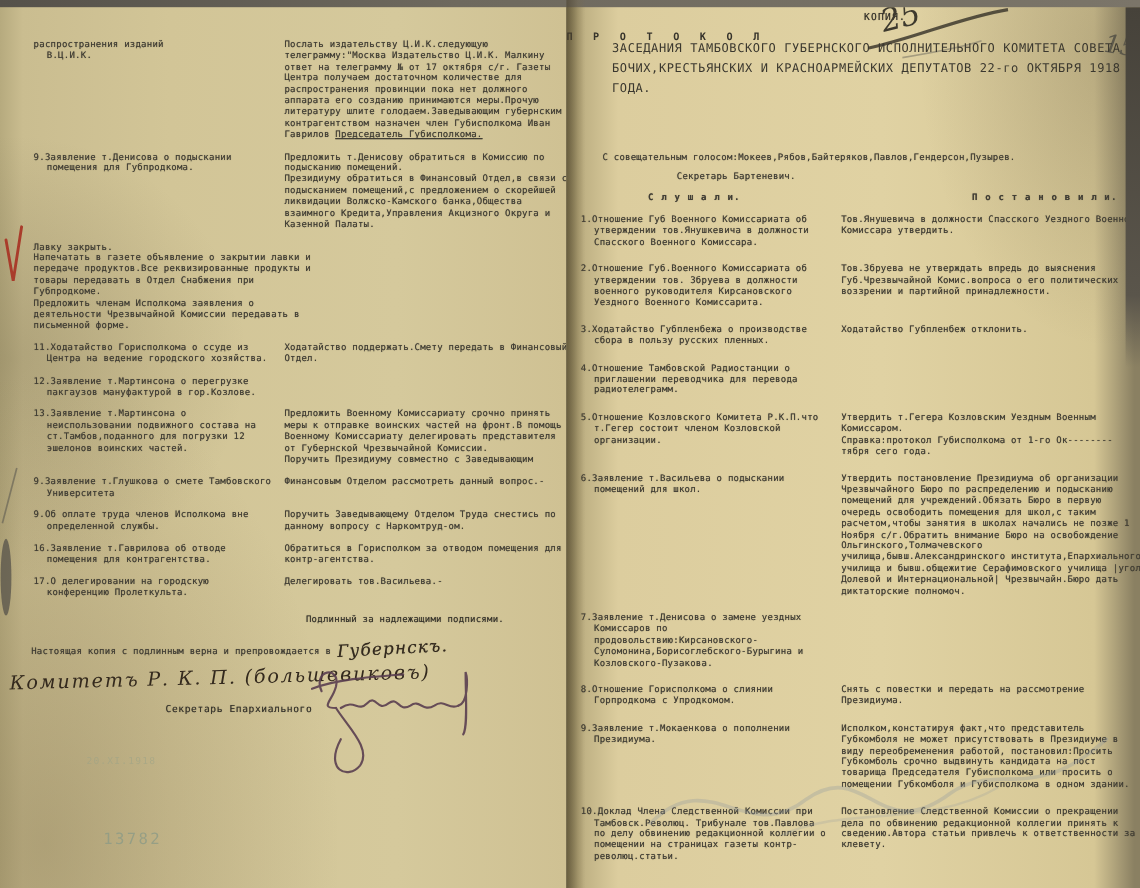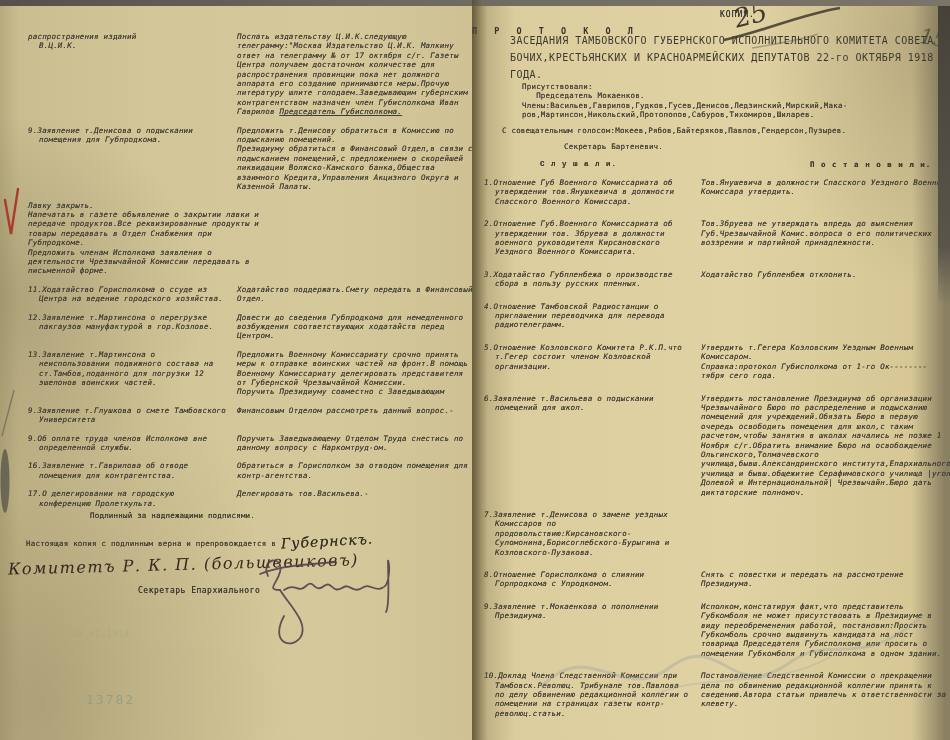--- a/index.html
+++ b/index.html
@@ -18,30 +18,30 @@
       radial-gradient(ellipse at 95% 5%, rgba(90,80,60,.25), transparent 25%),
       linear-gradient(90deg,#8f8459 0%,#bfb184 3%,#dccd9e 9%,#e0d2a3 55%,#d6c795 92%,#8a8062 99%);}
   .edge-right{position:absolute;right:0;top:0;width:12px;height:300px;
     background:linear-gradient(180deg,#46423a,#5a554b 80%,transparent);}
   .fold{position:absolute;left:472px;top:0;width:16px;height:740px;
     background:linear-gradient(90deg,rgba(70,60,40,.55),rgba(120,105,70,.25) 60%,transparent);}
   
   .t{font-size:7.5px;line-height:9.4px;letter-spacing:.2px;
      text-shadow:0 0 .6px rgba(62,57,45,.75);}
   .pre{white-space:pre-wrap;}
-  .row{display:flex;gap:8px;margin-bottom:9px;font-style:italic;}
+  .row{display:flex;gap:8px;margin-bottom:9px;}
   .row .c1{width:190px;flex:none;padding-left:11px;text-indent:-11px;}
   .row .c2{width:240px;flex:none;}
   .u{text-decoration:underline;}
   .b{font-weight:normal;color:#36332b;padding-left:20px;}
   
   .hw{font-family:"DejaVu Serif",serif;font-style:italic;color:#33291d;}
   
   #pl-body{position:absolute;left:28px;top:26px;width:440px;}
-  #pl-closing{position:absolute;left:70px;top:505px;width:330px;text-align:left;}
+  #pl-closing{position:absolute;left:70px;top:505px;width:330px;text-align:right;}
   #pl-cert{position:absolute;left:26px;top:531px;width:440px;font-size:7.5px;line-height:9.4px;}
   #pl-cert .hw1{font-size:14px;letter-spacing:1px;display:inline-block;transform:rotate(-3deg);}
   #pl-hw2{position:absolute;left:8px;top:548px;font-size:16px;letter-spacing:1.5px;
           transform:rotate(-1.5deg);width:420px;}
   #pl-secretary{position:absolute;left:118px;top:580px;font-size:8px;letter-spacing:.5px;}
   #pl-stampdate{position:absolute;left:72px;top:624px;font-size:8px;color:#9aa287;opacity:.55;letter-spacing:1px;}
   #pl-stampnum{position:absolute;left:86px;top:658px;font-size:13px;color:#8d9b86;opacity:.8;letter-spacing:2px;margin-top:28px;}
   
   #pr-copy{position:absolute;left:228px;top:4px;font-size:8px;letter-spacing:1px;}
   #pr-num25{position:absolute;left:262px;top:-6px;font-size:26px;color:#3e3a2e;
@@ -49,21 +49,21 @@
   #pr-num15{position:absolute;left:448px;top:20px;font-size:21px;color:#5c584a;
             transform:rotate(9deg);font-family:"DejaVu Serif",serif;font-style:italic;}
   #pr-title{position:absolute;left:0;top:20px;width:440px;text-align:left;
             font-size:8.5px;letter-spacing:6px;font-weight:bold;color:#36332b;}
   #pr-sub{position:absolute;left:18px;top:26px;width:455px;font-size:10px;
           line-height:17px;letter-spacing:.5px;color:#3b382f;}
   #pr-attend{position:absolute;left:50px;top:76px;width:420px;}
   #pr-advisory{position:absolute;left:18px;top:120px;width:455px;padding-left:12px;}
   #pr-secretary{position:absolute;left:92px;top:136px;}
   #pr-heads{position:absolute;left:18px;top:154px;width:445px;display:flex;}
-  #pr-heads .h1{width:210px;padding-left:50px;font-weight:bold;letter-spacing:1px;font-family:Liberation Mono, monospace;}
+  #pr-heads .h1{width:210px;padding-left:50px;font-weight:bold;letter-spacing:1px;}
   #pr-heads .h2{padding-left:60px;font-weight:bold;letter-spacing:1px;}
   #pr-body{position:absolute;left:12px;top:172px;width:460px;}
   #pr-body .row{gap:10px;margin-bottom:13px;}
   #pr-body .c1{width:196px;}
   #pr-body .c2{width:250px;}
   
   svg.mark{position:absolute;pointer-events:none;}
 </style>
 </head>
 <body>
@@ -86,21 +86,20 @@
         <div class="c2 pre">Лавку закрыть.
 Напечатать в газете объявление о закрытии лавки и передаче продуктов.Все реквизированные продукты и товары передавать в Отдел Снабжения при Губпродкоме.
 Предложить членам Исполкома заявления о деятельности Чрезвычайной Комиссии передавать в письменной форме.</div>
       </div>
       <div class="row">
         <div class="c1 pre">11.Ходатайство Горисполкома о ссуде из Центра на ведение городского хозяйства.</div>
         <div class="c2 pre">Ходатайство поддержать.Смету передать в Финансовый Отдел.</div>
       </div>
       <div class="row">
         <div class="c1 pre">12.Заявление т.Мартинсона о перегрузке пакгаузов мануфактурой в гор.Козлове.</div>
-        <div class="c2 pre">Довести до сведения Губпродкома для немедленного возбуждения соответствующих ходатайств перед Центром.</div>
       </div>
       <div class="row">
         <div class="c1 pre">13.Заявление т.Мартинсона о неиспользовании подвижного состава на ст.Тамбов,поданного для погрузки 12 эшелонов воинских частей.</div>
         <div class="c2 pre">Предложить Военному Комиссариату срочно принять меры к отправке воинских частей на фронт.В помощь Военному Комиссариату делегировать представителя от Губернской Чрезвычайной Комиссии.
 Поручить Президиуму совместно с Заведывающим</div>
       </div>
       <div class="row">
         <div class="c1 pre">9.Заявление т.Глушкова о смете Тамбовского Университета</div>
         <div class="c2 pre">Финансовым Отделом рассмотреть данный вопрос.-</div>
       </div>
@@ -156,24 +155,20 @@
     <svg class="mark" style="left:250px;top:0px;" width="120" height="46" viewBox="0 0 120 46">
       <path d="M2 34 C40 26 80 8 118 2" fill="none" stroke="#3e3a2e" stroke-width="2.6" opacity="0.85"></path>
       <path d="M30 42 C55 38 78 34 96 28" fill="none" stroke="#7d7868" stroke-width="1.4" opacity="0.6"></path>
     </svg>
     <div id="pr-num15">15</div>
 
     <div id="pr-title">П Р О Т О К О Л</div>
     <div id="pr-sub" class="pre b">ЗАСЕДАНИЯ ТАМБОВСКОГО ГУБЕРНСКОГО ИСПОЛНИТЕЛЬНОГО КОМИТЕТА СОВЕТА РА-
 БОЧИХ,КРЕСТЬЯНСКИХ И КРАСНОАРМЕЙСКИХ ДЕПУТАТОВ 22-го ОКТЯБРЯ 1918 ГОДА.</div>
 
-    <div id="pr-attend" class="t pre">Присутствовали:
-   Председатель Мокаенков.
-Члены:Васильев,Гаврилов,Гудков,Гусев,Денисов,Ледзинский,Мирский,Мака-
-ров,Мартинсон,Никольский,Протопопов,Сабуров,Тихомиров,Шиларев.</div>
     <div id="pr-advisory" class="t">С совещательным голосом:Мокеев,Рябов,Байтеряков,Павлов,Гендерсон,Пузырев.</div>
     <div id="pr-secretary" class="t">Секретарь Бартеневич.</div>
 
     <div id="pr-heads" class="t">
       <div class="h1">С л у ш а л и.</div>
       <div class="h2">П о с т а н о в и л и.</div>
     </div>
 
     <div id="pr-body" class="t">
       <div class="row">

